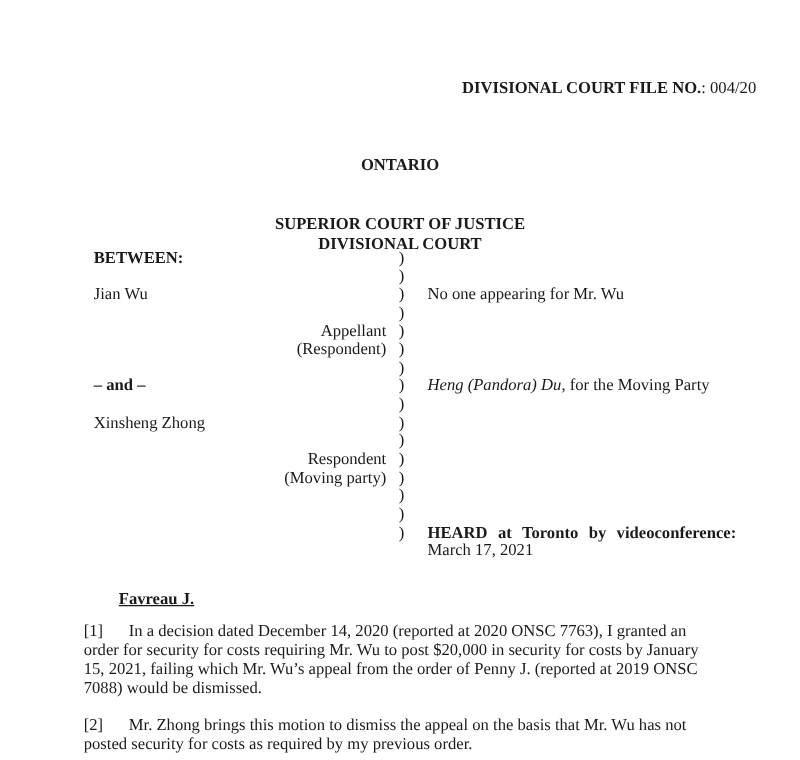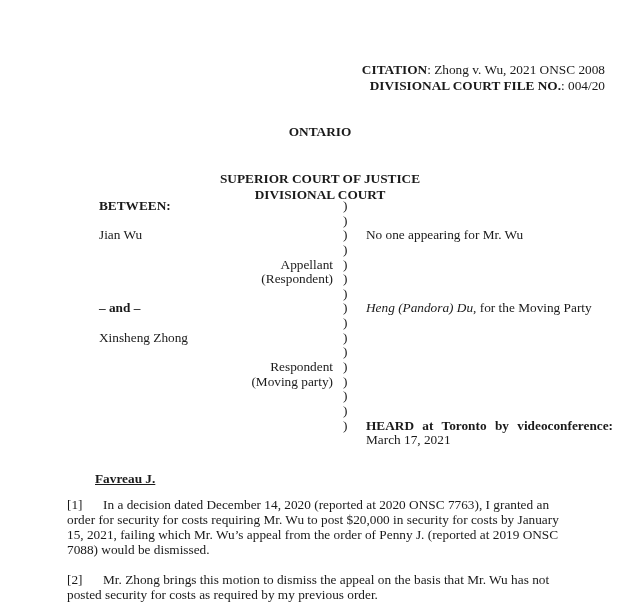--- a/index.html
+++ b/index.html
@@ -44,21 +44,20 @@
       font-size: 13.3px;
     }
     .court-ontario { top: 124px; }
     .court-superior { top: 155px; line-height: 15.5px; margin-top: 16px; }
 
     .parties {
       position: absolute;
       left: 0;
       top: 199px;
       width: 548px;
-      margin-left: 24px;
     }
     .prow {
       position: relative;
       height: 14.65px;
       line-height: 14.65px;
       font-size: 13.3px;
     }
     .left-cell {
       position: absolute;
       left: 75px;
@@ -107,21 +106,20 @@
     }
     .para1 { top: 497px; }
     .para2 { top: 572px; }
   </style>
 </head>
 <body>
 
 <div class="page">
 
   <div class="citation-block">
-    <div class="line"><b>CITATION</b><span>: Zhong v. Wu, 2021 ONSC 2008</span></div>
     <div class="line"><b>DIVISIONAL COURT FILE NO.</b><span>: 004/20</span></div>
   </div>
 
   <div class="court-heading court-ontario">ONTARIO</div>
   <div class="court-heading court-superior">
     <div>SUPERIOR COURT OF JUSTICE</div>
     <div>DIVISIONAL COURT</div>
   </div>
 
   <div class="parties">

